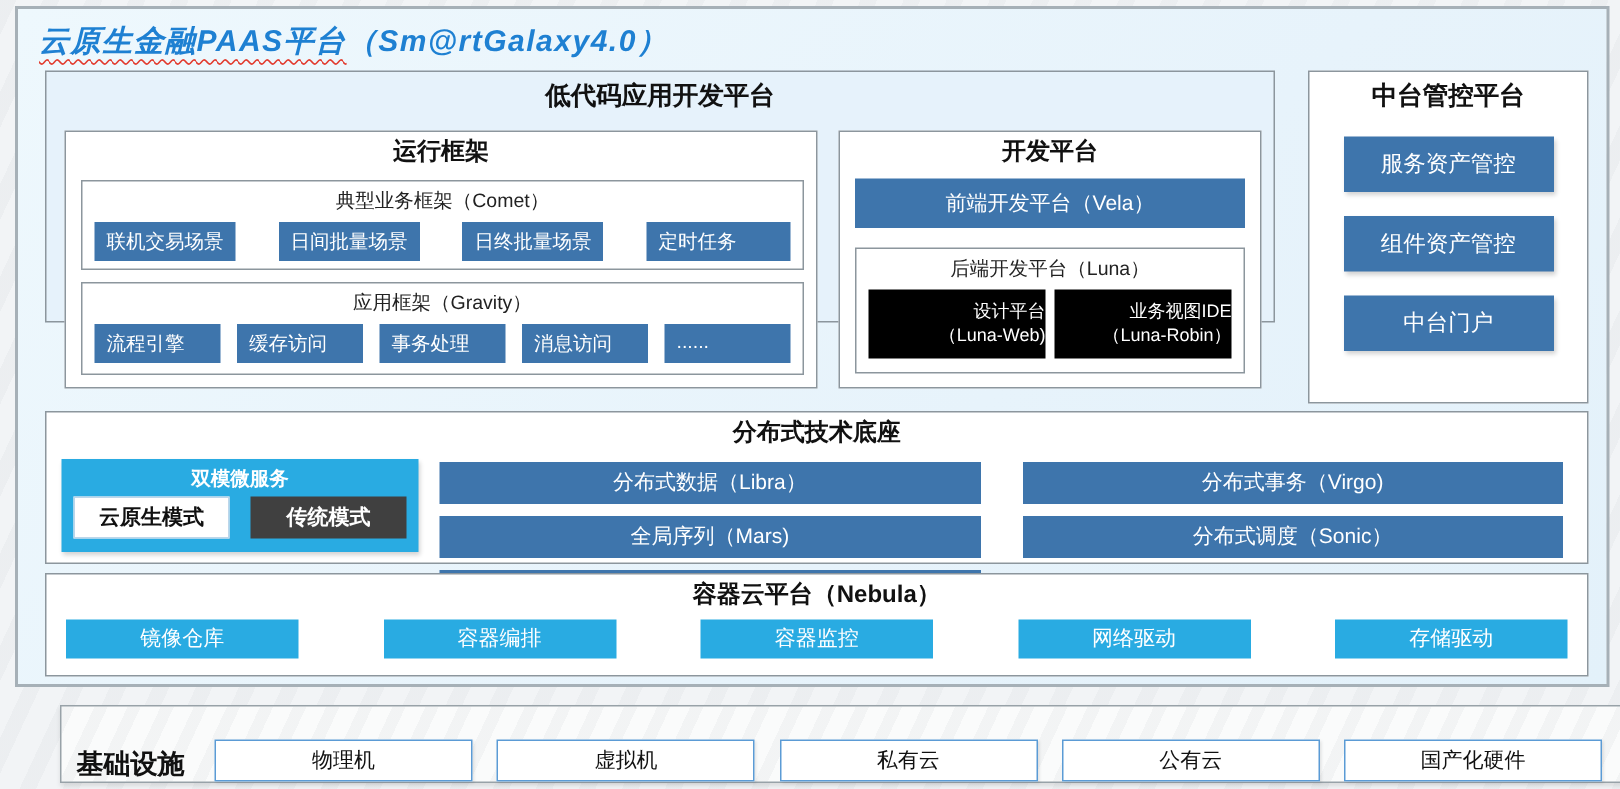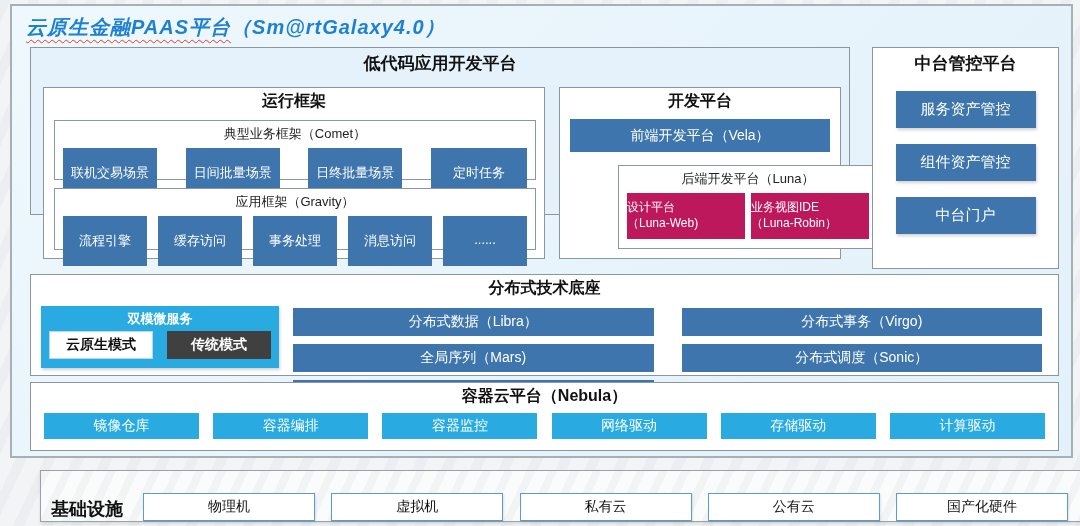--- a/index.html
+++ b/index.html
@@ -30,37 +30,37 @@
   .box-title-md { font-weight:bold; font-size:16px; text-align:center; padding-top:3px; }
   .box-title-sm { font-size:13px; text-align:center; padding-top:4px; color:#222; }
 
   
   .lowcode { left:18px; top:41px; width:820px; height:168px; background:#e6f2fb; }
   .runtime  { left:12px; top:39px; width:502px; height:172px; }
   .comet    { left:10px; top:32px; width:482px; height:60px; }
   .gravity  { left:10px; top:100px; width:482px; height:62px; }
   .chip-row { display:flex; justify-content:space-between; padding:5px 8px 0 8px; }
   .chip {
-    background:#3e75ac; color:#fff; font-size:13px; text-align:center;
-    padding:16px 8px; min-width:84px; white-space:nowrap;
+    background:#3e75ac; color:#fff; font-size:13px; 
+    padding:4px 8px; min-width:84px; white-space:nowrap;
   }
   .chip.wide { min-width:96px; }
 
   .devplat { left:528px; top:39px; width:282px; height:172px; }
   .vela-chip {
     position:absolute; left:10px; top:31px; width:260px; height:33px;
     background:#3e75ac; color:#fff; font-size:14px;
     display:flex; align-items:center; justify-content:center;
   }
-  .luna { left:10px; top:77px; width:260px; height:84px;margin-left:48px; }
+  .luna { left:10px; top:77px; width:260px; height:84px; }
   .luna-row { display:flex; justify-content:space-between; padding:5px 8px 0 8px; }
   .chip2 {
-    background:#be185d; color:#fff; font-size:12px; text-align:center;
+    background:#000000; color:#fff; font-size:12px; text-align:center;
     width:118px; height:46px; display:flex; flex-direction:column;
-    align-items:flex-start; justify-content:center; line-height:1.3;
+    align-items:flex-end; justify-content:center; line-height:1.3;
   }
 
   
   .midplat { left:860px; top:41px; width:187px; height:222px; }
   .midplat-items { display:flex; flex-direction:column; align-items:center; gap:16px; margin-top:16px; }
   .mid-chip {
     background:#3e75ac; color:#fff; font-size:15px; width:140px; height:37px;
     display:flex; align-items:center; justify-content:center;
     box-shadow:1px 2px 3px rgba(0,0,0,0.18);
   }
@@ -201,21 +201,20 @@
   </div>
 
   <div class="box nebula">
     <div class="box-title-md">容器云平台（Nebula）</div>
     <div class="nebula-row">
       <div class="cyan-chip">镜像仓库</div>
       <div class="cyan-chip">容器编排</div>
       <div class="cyan-chip">容器监控</div>
       <div class="cyan-chip">网络驱动</div>
       <div class="cyan-chip">存储驱动</div>
-      <div class="cyan-chip">计算驱动</div>
     </div>
   </div>
 
 </div>
 
 <div class="infra">
   <div class="infra-title">基础设施</div>
   <div class="infra-items">
     <div class="infra-chip">物理机</div>
     <div class="infra-chip">虚拟机</div>

